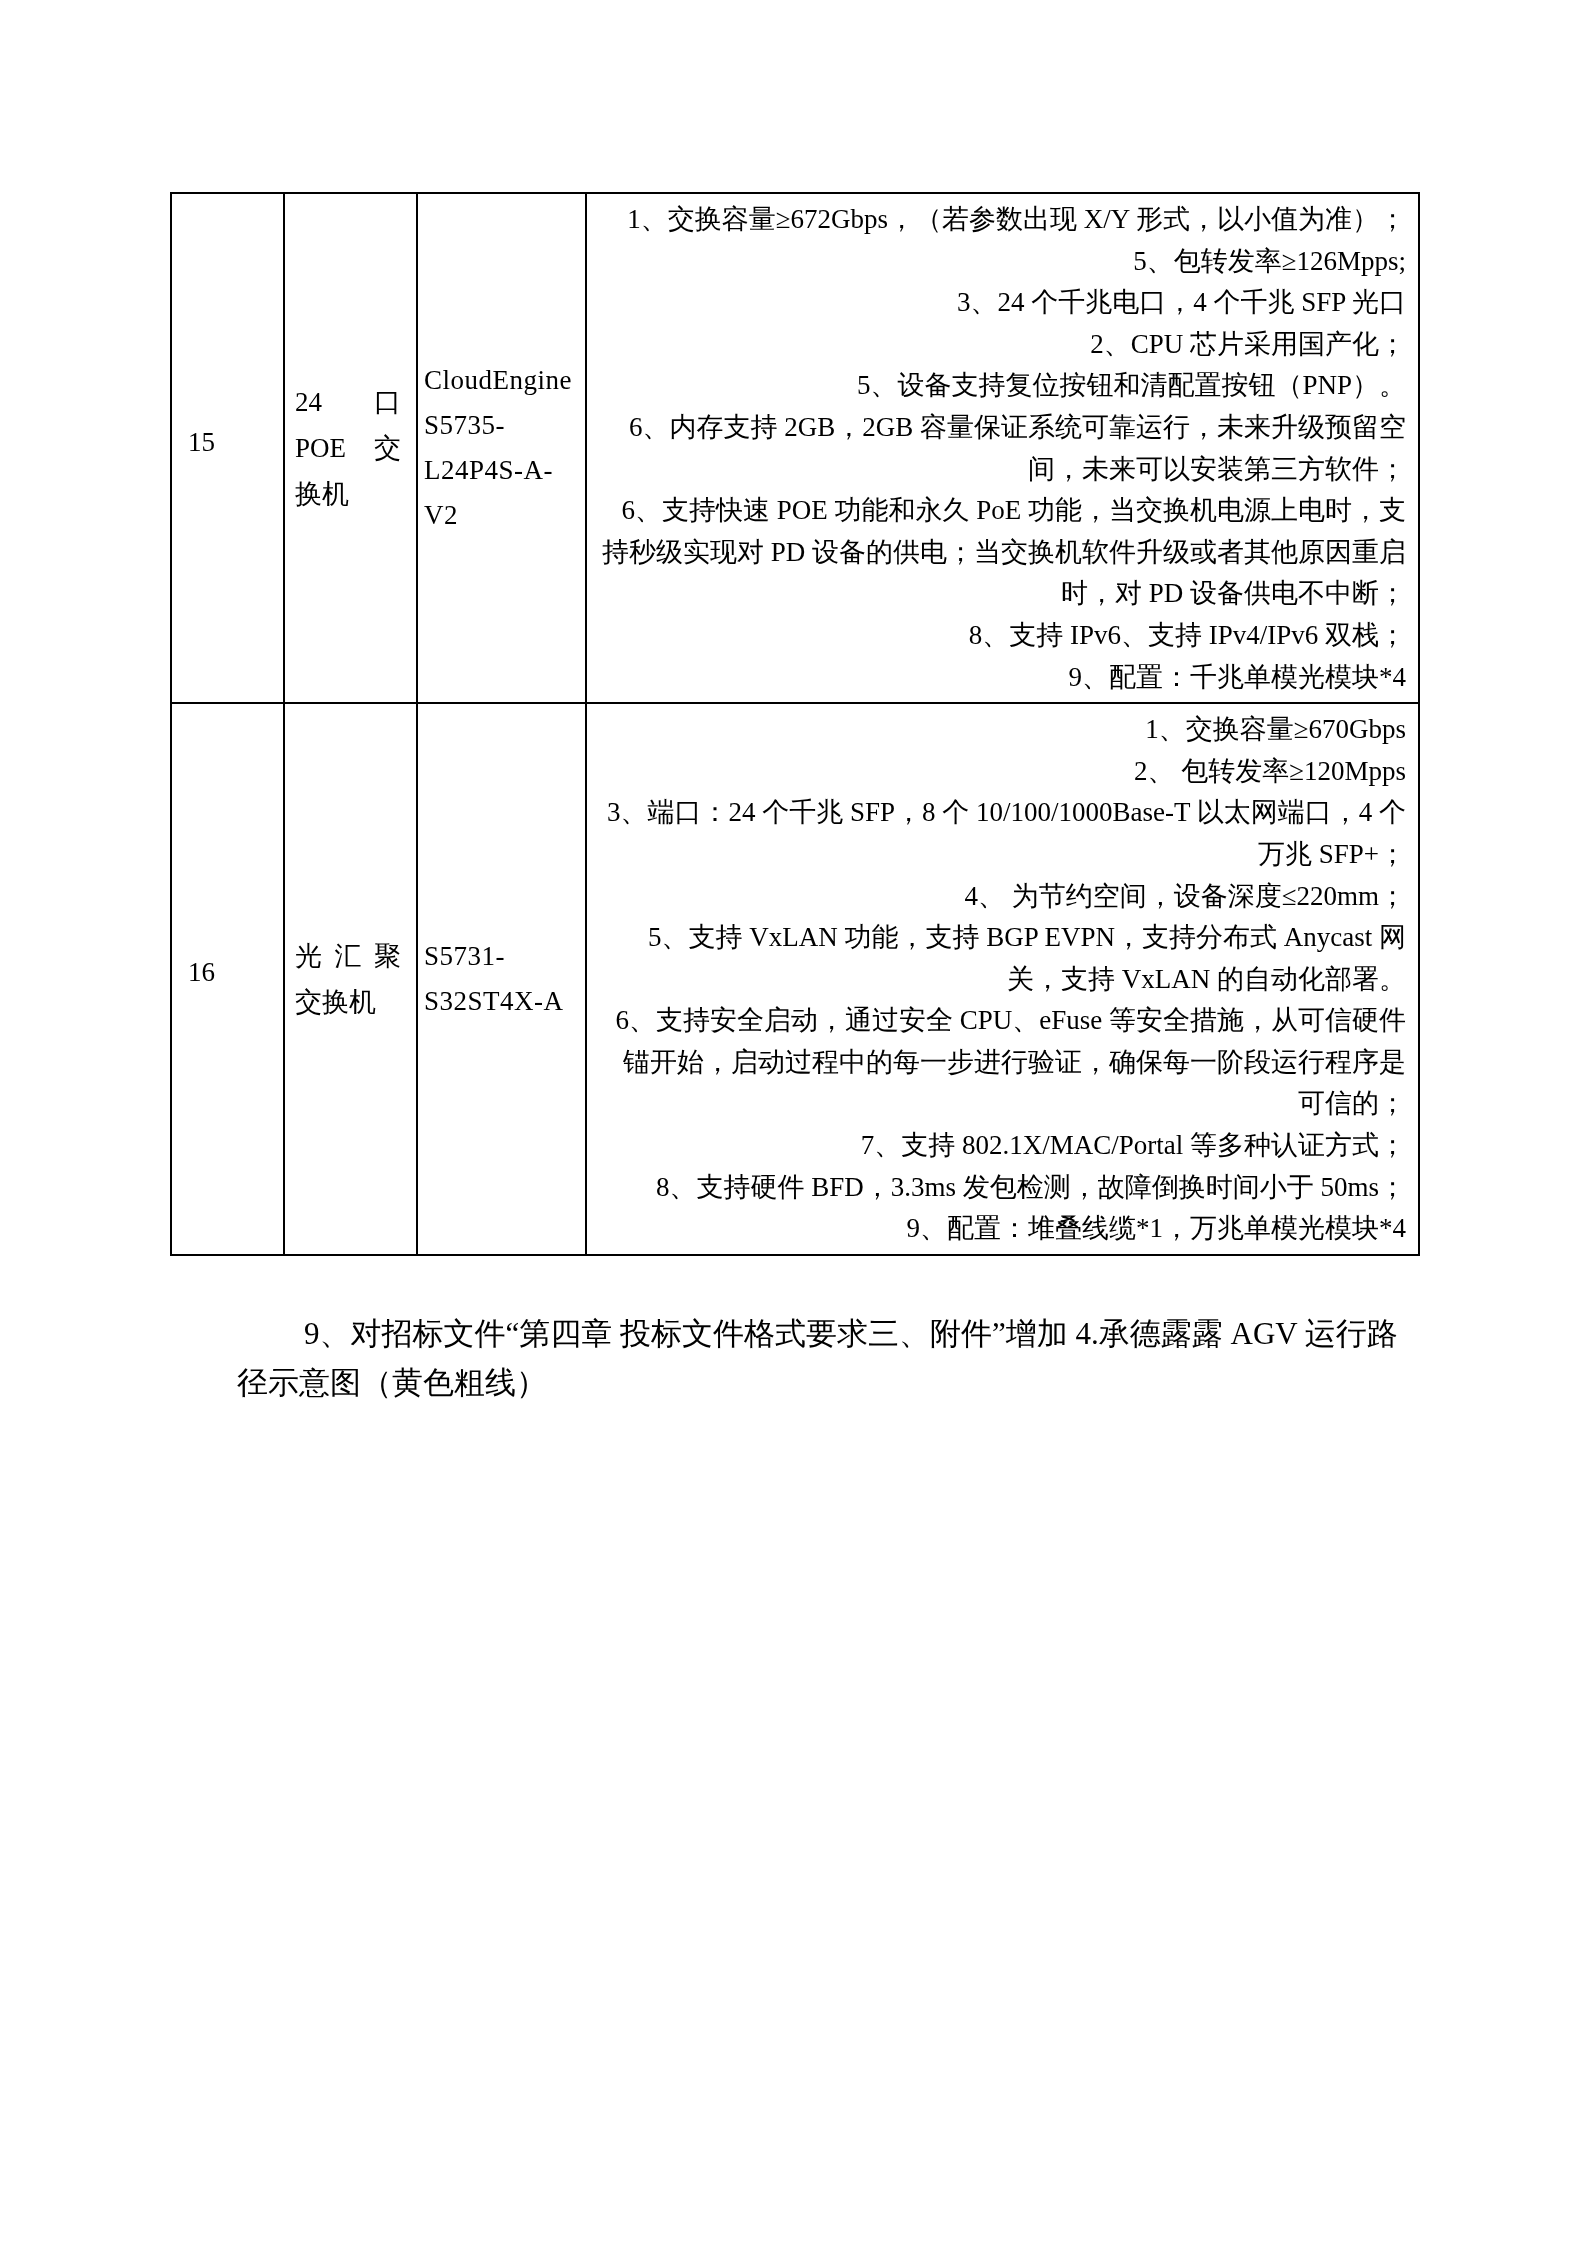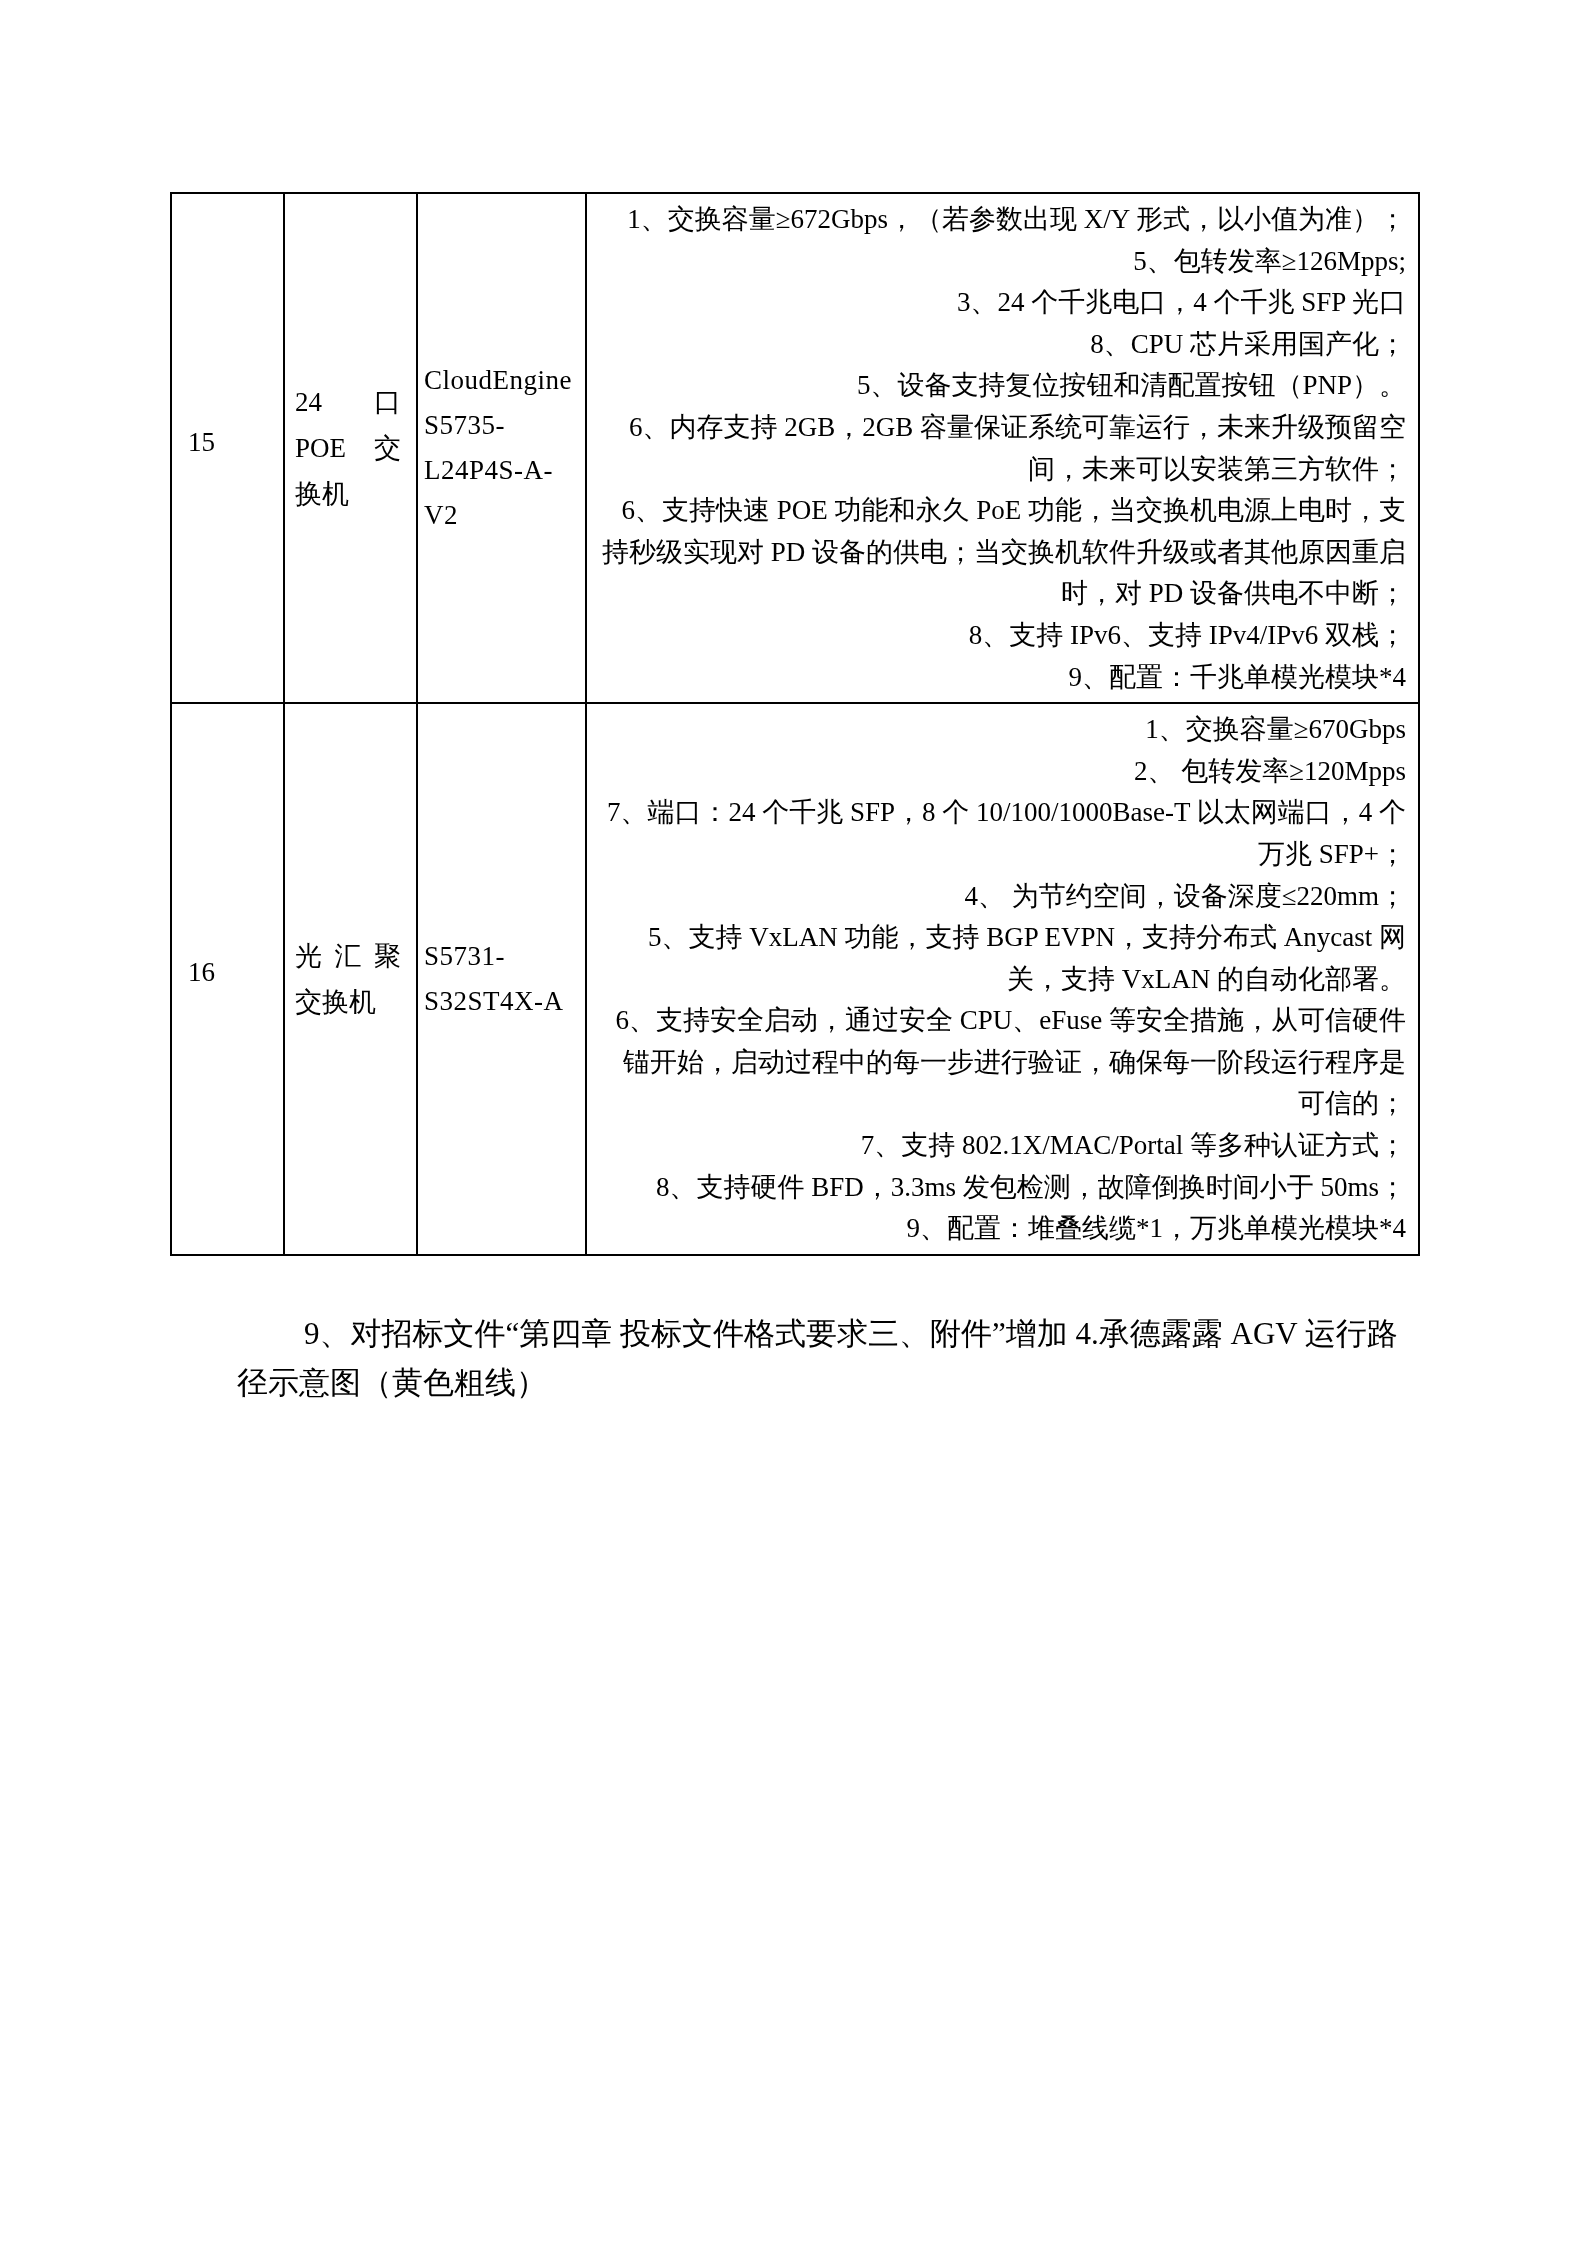--- a/index.html
+++ b/index.html
@@ -63,36 +63,36 @@
   </colgroup>
   <tbody>
     <tr class="row-15">
       <td class="c-no">15</td>
       <td class="c-name">24 口 POE 交换机</td>
       <td class="c-model">CloudEngine S5735-L24P4S-A-V2</td>
       <td class="c-spec">
         <div class="spec-line">1、交换容量≥672Gbps，（若参数出现 X/Y 形式，以小值为准）；</div>
         <div class="spec-line">5、包转发率≥126Mpps;</div>
         <div class="spec-line">3、24 个千兆电口，4 个千兆 SFP 光口</div>
-        <div class="spec-line">8、CPU 芯片采用国产化；</div>
+        <div class="spec-line">2、CPU 芯片采用国产化；</div>
         <div class="spec-line">5、设备支持复位按钮和清配置按钮（PNP）。</div>
         <div class="spec-line">6、内存支持 2GB，2GB 容量保证系统可靠运行，未来升级预留空间，未来可以安装第三方软件；</div>
         <div class="spec-line">6、支持快速 POE 功能和永久 PoE 功能，当交换机电源上电时，支持秒级实现对 PD 设备的供电；当交换机软件升级或者其他原因重启时，对 PD 设备供电不中断；</div>
         <div class="spec-line">8、支持 IPv6、支持 IPv4/IPv6 双栈；</div>
         <div class="spec-line">9、配置：千兆单模光模块*4</div>
       </td>
     </tr>
     <tr class="row-16">
       <td class="c-no">16</td>
       <td class="c-name">光汇聚交换机</td>
       <td class="c-model">S5731-S32ST4X-A</td>
       <td class="c-spec">
         <div class="spec-line">1、交换容量≥670Gbps</div>
         <div class="spec-line">2、 包转发率≥120Mpps</div>
-        <div class="spec-line">7、端口：24 个千兆 SFP，8 个 10/100/1000Base-T 以太网端口，4 个万兆 SFP+；</div>
+        <div class="spec-line">3、端口：24 个千兆 SFP，8 个 10/100/1000Base-T 以太网端口，4 个万兆 SFP+；</div>
         <div class="spec-line">4、 为节约空间，设备深度≤220mm；</div>
         <div class="spec-line">5、支持 VxLAN 功能，支持 BGP EVPN，支持分布式 Anycast 网关，支持 VxLAN 的自动化部署。</div>
         <div class="spec-line">6、支持安全启动，通过安全 CPU、eFuse 等安全措施，从可信硬件锚开始，启动过程中的每一步进行验证，确保每一阶段运行程序是可信的；</div>
         <div class="spec-line">7、支持 802.1X/MAC/Portal 等多种认证方式；</div>
         <div class="spec-line">8、支持硬件 BFD，3.3ms 发包检测，故障倒换时间小于 50ms；</div>
         <div class="spec-line">9、配置：堆叠线缆*1，万兆单模光模块*4</div>
       </td>
     </tr>
   </tbody>
 </table>

